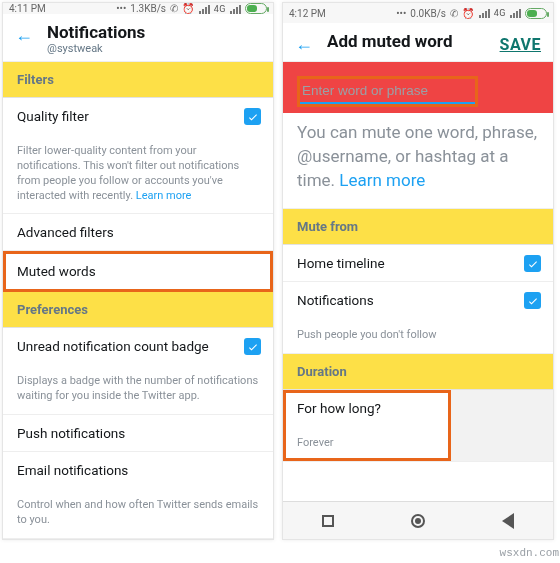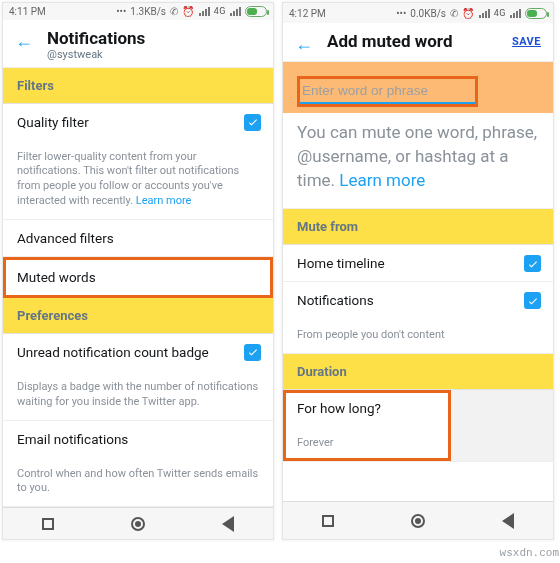--- a/index.html
+++ b/index.html
@@ -61,21 +61,21 @@
     padding:8px 12px 6px 12px;
     border-bottom:1px solid #eee;
     display:flex;
     align-items:flex-start;
     gap:14px;
   }
   .back-arrow { color:#1da1f2; font-size:18px; font-weight:bold; margin-top:2px; cursor:pointer;}
   .header-titles { display:flex; flex-direction:column;}
   .h-title { font-size:17px; font-weight:700; color:#14171a;}
   .h-sub { font-size:11px; color:#657786;}
-  .save-btn { margin-left:auto; font-size:11px; font-weight:700; color:#1d4ed8; letter-spacing:.5px; margin-top:4px; cursor:pointer;text-decoration:underline;}
+  .save-btn { margin-left:auto; font-size:16px; font-weight:700; color:#0f766e; letter-spacing:.5px; margin-top:4px; cursor:pointer;text-decoration:underline;}
   
   .section-head {
     background:#fde047;
     color:#657786;
     font-size:13px;
     font-weight:700;
     padding:10px 14px;
     border-bottom:1px solid #e2e2e2;
   }
   .row {
@@ -88,21 +88,21 @@
   .row-sub { font-size:11px; color:#8a9199; line-height:1.35; margin-top:20px;}
   .learnmore { color:#1da1f2; }
   .check {
     position:absolute; right:12px; top:10px;
     width:17px; height:17px; background:#1da1f2; border-radius:3px;
     display:flex; align-items:center; justify-content:center;
   }
   .check svg{ width:12px; height:12px; }
   .highlight { outline:3px solid #e8651a; outline-offset:-3px; }
   
-  .input-row { padding:14px 14px 6px 14px; background:#fdba74; }
+  .input-row { padding:14px 14px 6px 14px; background:#ef4444; }
   .input-box {
     width:175px;
     padding:4px 2px;
     border:none;
     border-bottom:2px solid #1da1f2;
     font-size:13.5px;
     color:#222;
     background:transparent;
     outline:none;
   }
@@ -197,20 +197,23 @@
     <div class="row">
       <div class="row-title">Unread notification count badge</div>
       <div class="row-sub">Displays a badge with the number of notifications waiting for you inside the Twitter app.</div>
       <div class="check">
         <svg viewBox="0 0 24 24">
             <path fill="#fff" d="M9 16.2l-3.5-3.5L4 14.2l5 5 11-11-1.5-1.5z"></path>
           </svg>
       </div>
     </div>
 
+    <div class="row">
+      <div class="row-title">Push notifications</div>
+    </div>
 
 
     <div class="row">
       <div class="row-title">Email notifications</div>
       <div class="row-sub">Control when and how often Twitter sends emails to you.</div>
     </div>
 
     <div class="navbar">
       <div class="navbtn">
           <div class="sq"></div>
@@ -276,21 +279,21 @@
       <div class="row-title">Home timeline</div>
       <div class="check">
         <svg viewBox="0 0 24 24">
             <path fill="#fff" d="M9 16.2l-3.5-3.5L4 14.2l5 5 11-11-1.5-1.5z"></path>
           </svg>
       </div>
     </div>
 
     <div class="row">
       <div class="row-title">Notifications</div>
-      <div class="row-sub">From people you don't content</div>
+      <div class="row-sub">Push people you don't follow</div>
       <div class="check">
         <svg viewBox="0 0 24 24">
             <path fill="#fff" d="M9 16.2l-3.5-3.5L4 14.2l5 5 11-11-1.5-1.5z"></path>
           </svg>
       </div>
     </div>
 
     <div class="section-head">Duration</div>
 
     <div class="row highlight" style="width:168px; border-bottom:none;">

